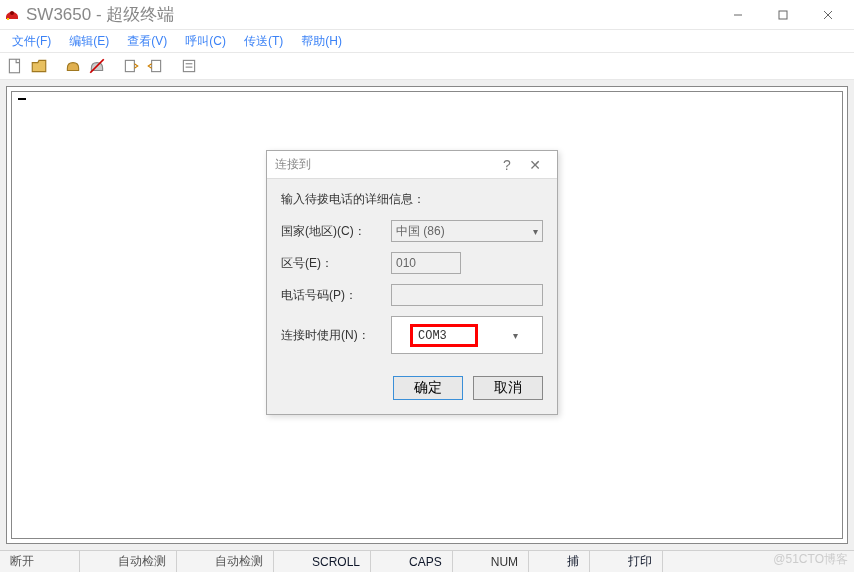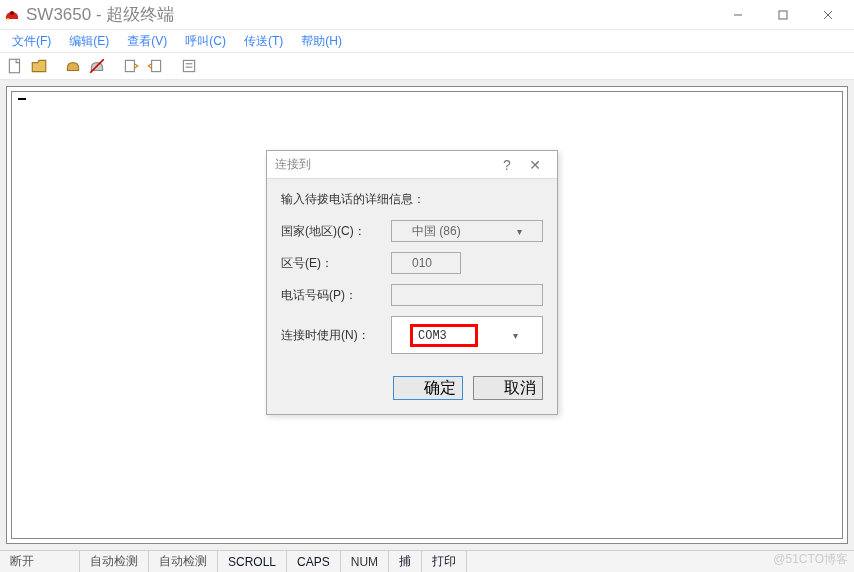--- a/index.html
+++ b/index.html
@@ -23,49 +23,49 @@
   .tb-sep { width: 4px; }
   .tb-btn { width: 18px; height: 18px; display:flex; align-items:center; justify-content:center; }
 
   
   .client { padding: 6px; height: calc(100% - 30px - 22px - 28px - 22px); background: #f0f0f0; }
   .term-outer { width: 100%; height: 100%; border: 1px solid #888; background: #fff; padding: 4px; }
   .term-inner { width: 100%; height: 100%; border: 1px solid #888; background: #fff; position: relative; }
   .cursor { position: absolute; top: 6px; left: 6px; width: 8px; height: 2px; background: #000; }
 
   
-  .statusbar { position: absolute; bottom: 0; left: 0; right: 0; height: 22px; display: flex; align-items: center; background: #f4f4f4; border-top: 1px solid #d0d0d0; font-size: 12px; color: #555; }
+  .statusbar { position: absolute; bottom: 0; left: 0; right: 0; height: 22px; display: flex; align-items: center; background: #f4f4f4; border-top: 1px solid #d0d0d0; font-size: 12px; color: #555; gap: 28px; }
   .status-cell { padding: 0 10px; height: 100%; display: flex; align-items: center; border-right: 1px solid #d0d0d0; }
   .status-cell.wide { flex: 0 0 80px; }
   .status-cell.dim { color: #0f172a; }
   .watermark { position: absolute; right: 6px; bottom: 4px; color: #ccc; font-size: 12px; }
 
   
   .dialog { position: absolute; left: 266px; top: 150px; width: 292px; background: #f0f0f0; border: 1px solid #aaa; box-shadow: 2px 2px 6px rgba(0,0,0,0.15); }
   .dlg-title { height: 28px; display: flex; align-items: center; padding: 0 8px; background: #fff; border-bottom: 1px solid #ddd; color: #888; }
   .dlg-title .t { flex: 1; }
   .dlg-title .help, .dlg-title .close { width: 28px; text-align: center; color: #777; font-size: 14px; }
   .dlg-body { padding: 12px 14px 6px 14px; }
   .dlg-hdr { display: flex; align-items: center; gap: 8px; margin-bottom: 14px; }
   .dlg-hdr .name { font-size: 12px; color: #333; }
   .instr { margin-bottom: 12px; color: #333; }
   .row { display: flex; align-items: center; margin-bottom: 10px; }
   .row label { flex: 0 0 110px; color: #333; }
   .row .ctrl { flex: 1; }
-  .row input[type=text], .row .select { width: 100%; height: 22px; border: 1px solid #aaa; background: #fff; padding: 0 20px; font-size: 12px; font-family: inherit; }
+  .row input[type=text], .row .select { width: 100%; height: 22px; border: 1px solid #aaa; background: #fff; padding: 0 4px; font-size: 12px; font-family: inherit; }
   .row .select { display: flex; align-items: center; justify-content: space-between; }
   .row .select.disabled { background: #f0f0f0; color: #666; }
   .row input.disabled { background: #f0f0f0; color: #666; }
   .chev { font-size: 10px; color: #666; }
   .highlight-box { border: 3px solid #ff0000; padding: 1px; display: inline-block; }
   .val-in-box { padding: 0 4px; min-width: 60px; display: inline-block; font-family: "Courier New", monospace; font-size: 12px; }
   .connect-row .select { display: flex; align-items: center; }
   .connect-row .select-inner { flex: 1; display: flex; align-items: center; }
   .dlg-btns { display: flex; justify-content: flex-end; gap: 10px; padding: 6px 14px 14px 14px; }
-  .dlg-btns button { width: 70px; height: 24px; border: 1px solid #888; background: #e8e8e8; font-size: 16px; text-align: right; }
+  .dlg-btns button { width: 70px; height: 24px; border: 1px solid #888; background: #e8e8e8; font-size: 14px; }
   .dlg-btns button.primary { border: 1px solid #3a8fd8; }
 
   
   .phone-icon { width: 28px; height: 28px; }
 </style>
 </head>
 <body>
 
 <div class="titlebar">
   <span class="app-icon">

